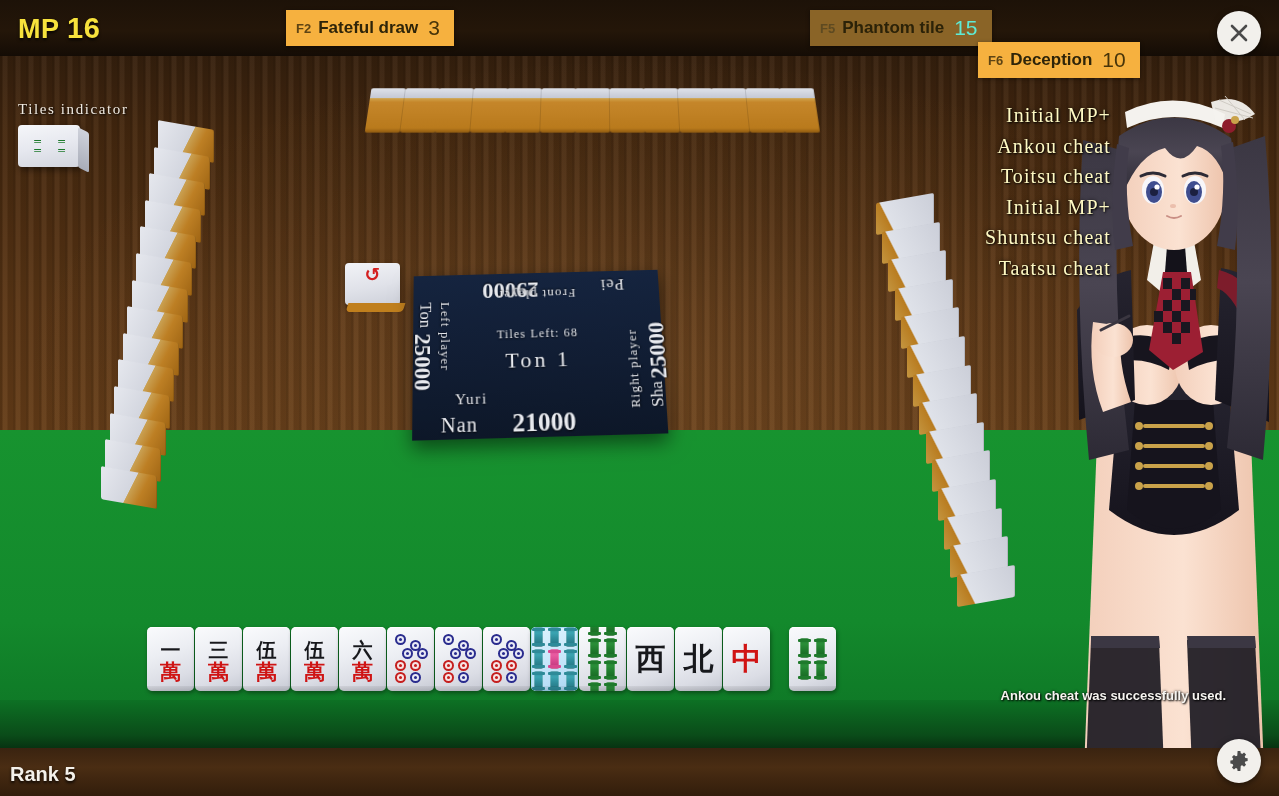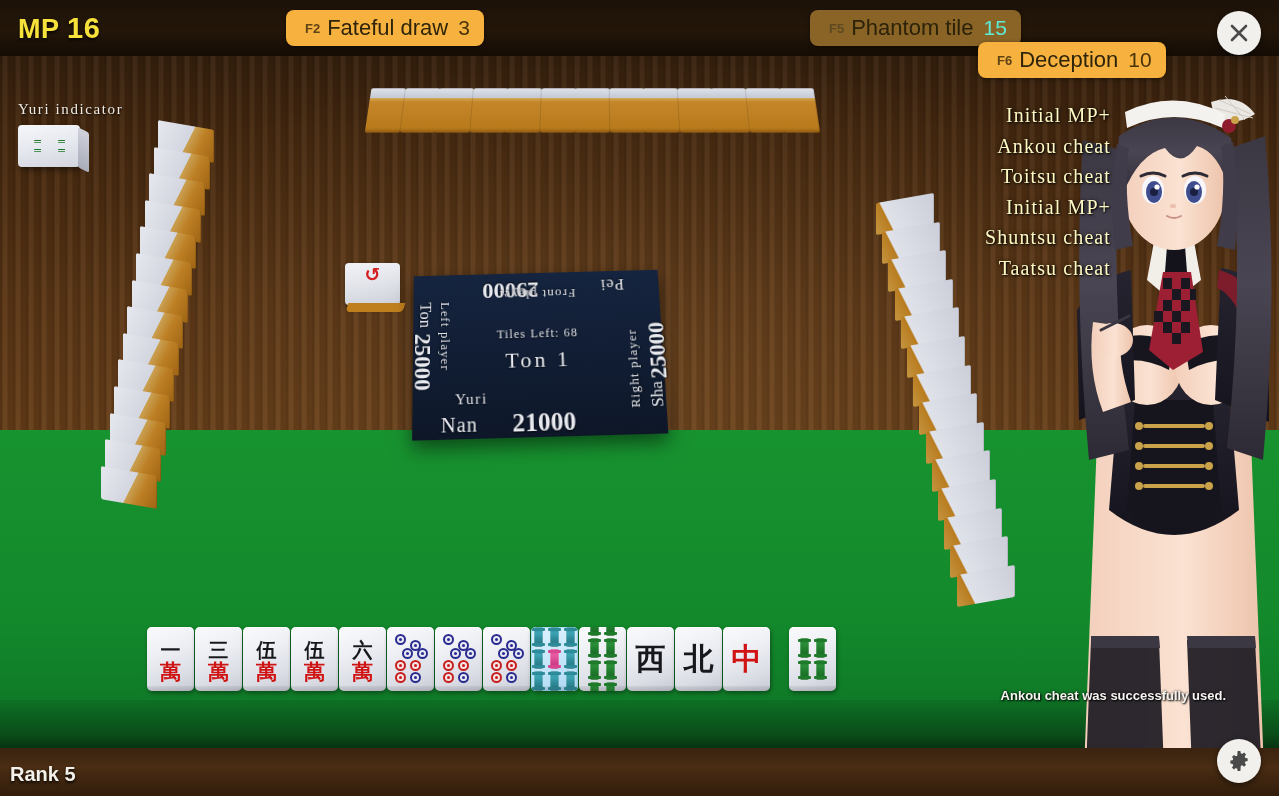--- a/index.html
+++ b/index.html
@@ -35,30 +35,30 @@
   }
   .mp-label {
     position:absolute; left:18px; top:12px;
     color:#f7e23c; font-size:27px; font-weight:700;
     letter-spacing:0.5px; text-shadow:0 2px 3px rgba(0,0,0,0.8);
   }
   .mp-label .num { font-size:29px; }
 
   .skill-btn {
     position:absolute; top:10px; height:36px;
-    border-radius:8px; display:flex; align-items:center; gap:7px;
-    padding:0 14px 0 19px; cursor:pointer; user-select:none;
+    border-radius:0; display:flex; align-items:center; gap:7px;
+    padding:0 14px 0 10px; cursor:pointer; user-select:none;
     box-shadow:0 1px 4px rgba(0,0,0,0.45);
   }
   .skill-btn.on  { background:#f6b13f; }
   .skill-btn.off { background:#8a6427; }
   .skill-btn .key { font-size:13px; font-weight:700; }
   .skill-btn.on  .key { color:#5e4414; }
   .skill-btn.off .key { color:#5e4a21; }
-  .skill-btn .nm  { font-size:22px; font-weight:400; }
+  .skill-btn .nm  { font-size:17px; font-weight:700; }
   .skill-btn.on  .nm { color:#2e2409; }
   .skill-btn.off .nm { color:#2b2208; }
   .skill-btn .ct  { font-size:21px; font-weight:500; margin-left:3px; }
   .skill-btn.on  .ct { color:#473409; }
   .skill-btn.off .ct { color:#5eead4; }
 
   #btn-f2 { left:286px; }
   #btn-f5 { left:810px; }
   #btn-f6 { left:978px;margin-top:32px; }
 
@@ -382,21 +382,21 @@
         <div class="wtile" style="left: 78.4px; top: 343.2px; transform: skewY(-10deg);"></div>
         <div class="wtile" style="left: 84.6px; top: 371.8px; transform: skewY(-10deg);"></div>
       </div>
 
     <div id="turn-marker">
       <span class="marker-glyph">↺</span>
     </div>
   </div>
 
   <div id="dora-area">
-    <div id="dora-label">Yuri indicator</div>
+    <div id="dora-label">Tiles indicator</div>
     <div id="dora-tile">
       <div class="dora-bamboo">
         <i>═</i>
           <i>═</i>
         <i>═</i>
           <i>═</i>
       </div>
     </div>
   </div>
 

